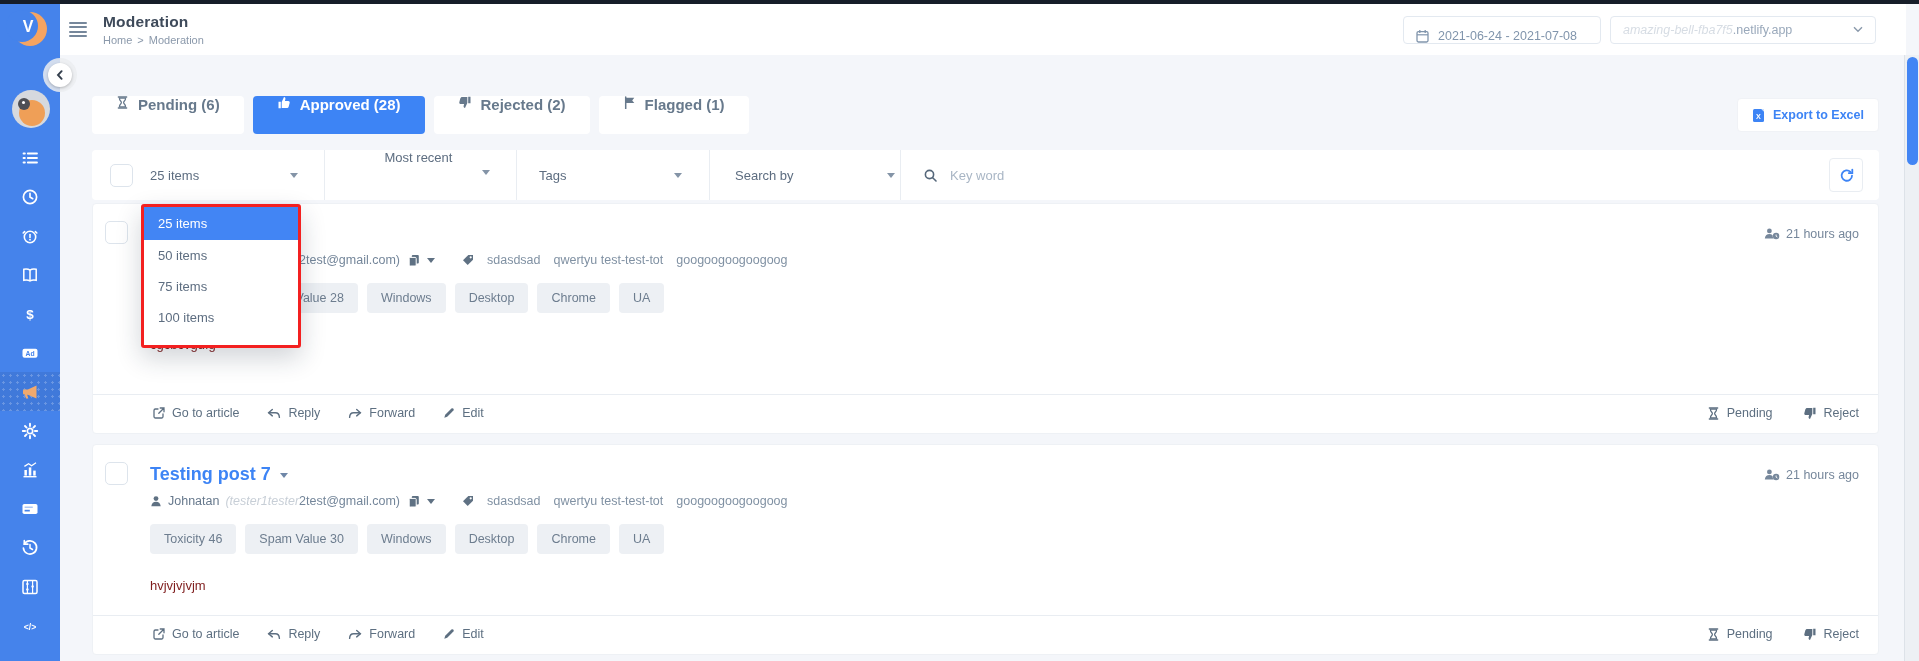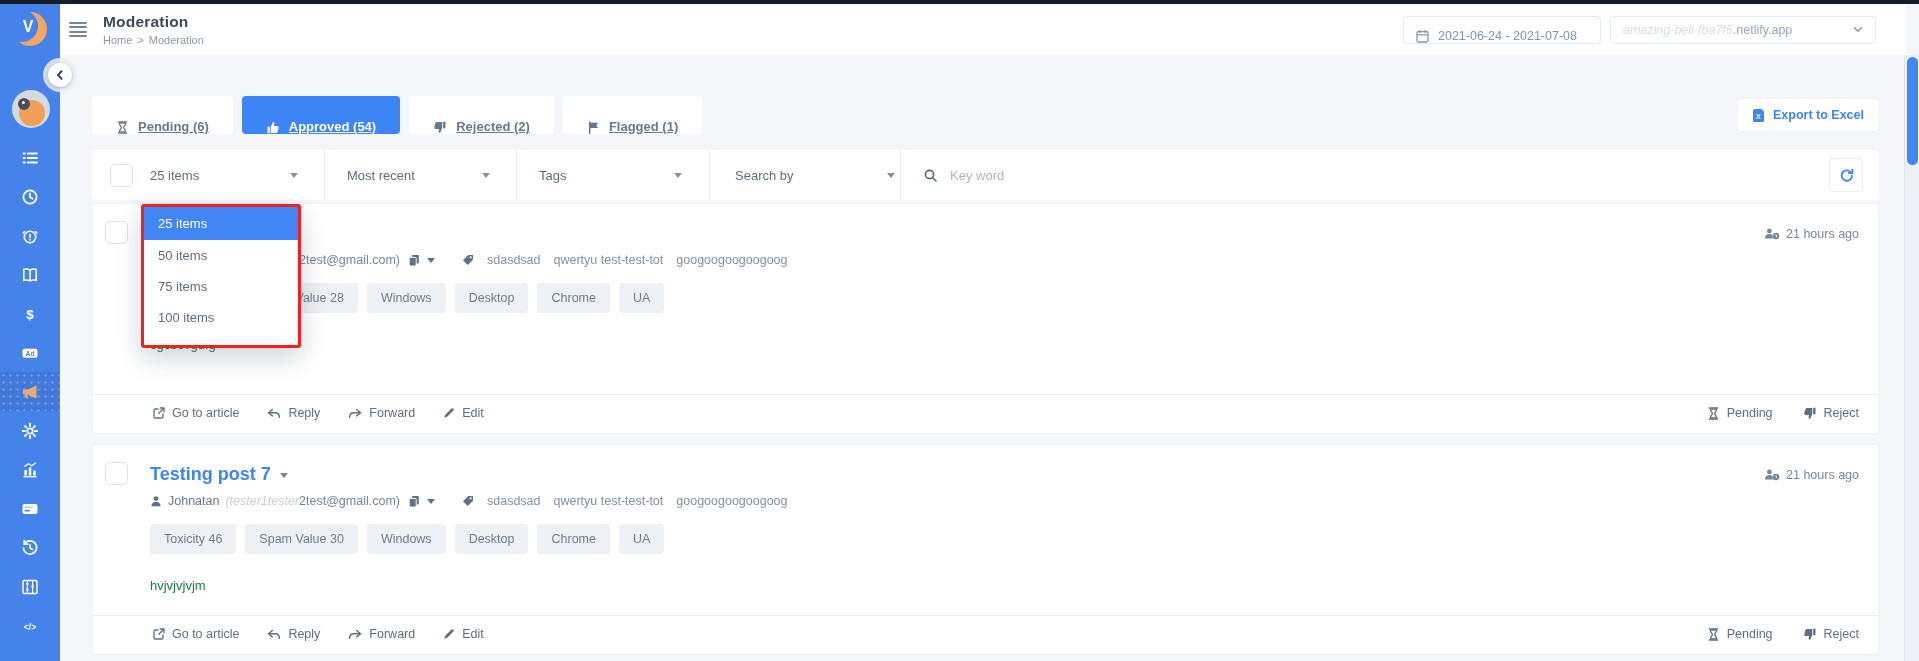--- a/index.html
+++ b/index.html
@@ -35,33 +35,33 @@
   .header-right { margin-left:auto; margin-right:30px; display:flex; gap:9px; align-items:center; }
   .date-box { width:198px; height:28px; border:1px solid #e3e9f0; border-radius:4px; background:#fff; display:flex; align-items:flex-end; padding:0 12px; color:#8195ac; font-size:12.5px; gap:9px; }
   .site-select { width:266px; height:28px; border:1px solid #e3e9f0; border-radius:4px; background:#fff; display:flex; align-items:center; padding:0 12px; font-size:12.5px; color:#9aa9bb; }
   .ghost { opacity:.4;font-style:italic; }
   .site-select .chev { margin-left:auto; color:#8a99ab; }
 
   
   .content { position:absolute; left:60px; top:55px; width:1844px; height:606px; padding:41px 25px 0 32px; }
 
   .tabs-row { display:flex; align-items:center; }
-  .tab { height:38px; border-radius:4px; background:#fff; display:flex; align-items:flex-end; padding:0 24px; margin-right:9px; font-size:13px; font-weight:bold; color:#67798c; cursor:pointer;text-decoration:underline; }
+  .tab { height:38px; border-radius:4px; background:#fff; display:flex; align-items:flex-start; padding:0 24px; margin-right:9px; font-size:15px; font-weight:bold; color:#67798c; cursor:pointer; }
   .tab .ticon { margin-right:9px; display:flex; }
   .tab.active { background:#3d84f5; color:#fff; }
   .export-btn { margin-left:auto; height:34px; background:#fff; border:1px solid #f0f2f6; border-radius:4px; display:flex; align-items:center; padding:0 14px; color:#3d84f5; font-size:12.5px; font-weight:bold; gap:8px; cursor:pointer; }
 
   .filter-card { position:relative; margin-top:16px; height:50px; background:#fff; border-radius:4px; display:flex; align-items:center; z-index:25; }
   .fcell { height:100%; display:flex; align-items:center; font-size:13px; color:#5d6d80; }
   .fcell .caret { margin-left:auto; }
   .sep { border-right:1px solid #e9edf2; }
   .checkbox { width:23px; height:23px; border:1px solid #dde4ec; border-radius:5px; background:#fff; flex:none; cursor:pointer; }
   .cell-check { width:58px; justify-content:center; }
   .cell-items { width:175px; padding-right:26px; cursor:pointer; }
-  .cell-sort { width:192px; padding:0 26px 0 22px; cursor:pointer; }
+  .cell-sort { width:192px; padding:0 26px 0 22px; cursor:pointer;flex-direction:column; }
   .cell-tags { width:193px; padding:0 27px 0 22px; cursor:pointer; }
   .cell-searchby { width:191px; padding:0 5px 0 25px; cursor:pointer; }
   .cell-keyword { flex:1; padding:0 16px 0 23px; gap:13px; }
   .cell-keyword input { border:none; outline:none; flex:1; font-size:13px; color:#55677a; font-family:inherit; background:transparent; }
   .cell-keyword input::placeholder { color:#a9b6c5; }
   .refresh-btn { width:34px; height:34px; border:1px solid #e9edf2; border-radius:4px; background:#fff; display:flex; align-items:center; justify-content:center; color:#3d84f5; cursor:pointer; flex:none; }
   .caret-down { width:0; height:0; border:4.5px solid transparent; border-top:5.5px solid #8494a7; margin-top:5px; }
 
   .items-dropdown { position:absolute; left:49px; top:calc(100% + 4px); width:160px; background:#fff; border:3px solid #f32020; border-radius:3px; box-shadow:0 10px 26px rgba(25,39,61,.20); padding-bottom:12px; z-index:50; }
   .opt { height:31px; display:flex; align-items:center; padding-left:14px; font-size:13px; color:#5d6d80; cursor:pointer; }
@@ -78,21 +78,21 @@
   .timestamp { margin-left:auto; display:flex; align-items:center; gap:6px; font-size:12.5px; color:#76879b; }
   .author-row { margin-top:4px; display:flex; align-items:center; font-size:12.5px; color:#66788c; min-height:20px; }
   .author-row .aname { margin:0 6px; }
   .author-row .email { color:#74869a; }
   .copy-ic { margin-left:8px; color:#5f7183; cursor:pointer; display:flex; }
   .author-caret { width:0; height:0; border:4px solid transparent; border-top:5px solid #5f7183; margin:4px 0 0 7px; cursor:pointer; }
   .tagwords { display:flex; align-items:center; gap:13px; margin-left:27px; color:#8091a3; }
   .tagwords .ticn { color:#5f7183; display:flex; }
   .pills { margin-top:13px; display:flex; gap:9px; }
   .pill { background:#edf0f4; border-radius:4px; padding:8px 14px; font-size:12.5px; color:#6d7d8f; white-space:nowrap; }
-  .post-body { margin:24px 0 20px 0; font-size:13px; color:#15803d; min-height:17px; }
+  .post-body { margin:24px 0 20px 0; font-size:13px; color:#7f1d1d; min-height:17px; }
   .post.first .post-body { margin-bottom:40px; }
   .post-actions { border-top:1px solid #e9edf2; display:flex; align-items:center; padding:11px 19px 13px 60px; }
   .act { display:flex; align-items:center; gap:7px; font-size:12.5px; color:#5d6f81; margin-right:28px; cursor:pointer; }
   .act-right { margin-left:auto; display:flex; gap:30px; }
   .act-right .act { margin-right:0; }
 
   
   .scrollbar { position:absolute; right:0; top:55px; width:15px; height:606px; background:#edf0f4; border-left:1px solid #dde2e8; z-index:70; }
   .scroll-thumb { position:absolute; left:1.5px; top:2px; width:11px; height:108px; border-radius:6px; background:#4285f4; cursor:pointer; }
 
@@ -284,21 +284,21 @@
           </svg>
         </span>
       <span>Pending (6)</span>
     </div>
     <div class="tab active">
       <span class="ticon">
           <svg width="14" height="13" viewBox="0 0 14 13">
             <path d="M1.5 5.8h2.3v6.4H1.5zM4.7 12.1V6l2.3-4.9c.9 0 1.6.9 1.4 1.8L7.9 5h3.4c.9 0 1.6.9 1.4 1.8l-1 3.7c-.2.9-1 1.6-2 1.6z" fill="currentColor"></path>
           </svg>
         </span>
-      <span>Approved (54)</span>
+      <span>Approved (28)</span>
     </div>
     <div class="tab">
       <span class="ticon">
           <svg width="14" height="13" viewBox="0 0 14 13">
             <g transform="rotate(180 7 6.5)">
               <path d="M1.5 5.8h2.3v6.4H1.5zM4.7 12.1V6l2.3-4.9c.9 0 1.6.9 1.4 1.8L7.9 5h3.4c.9 0 1.6.9 1.4 1.8l-1 3.7c-.2.9-1 1.6-2 1.6z" fill="currentColor"></path>
             </g>
           </svg>
         </span>
       <span>Rejected (2)</span>

